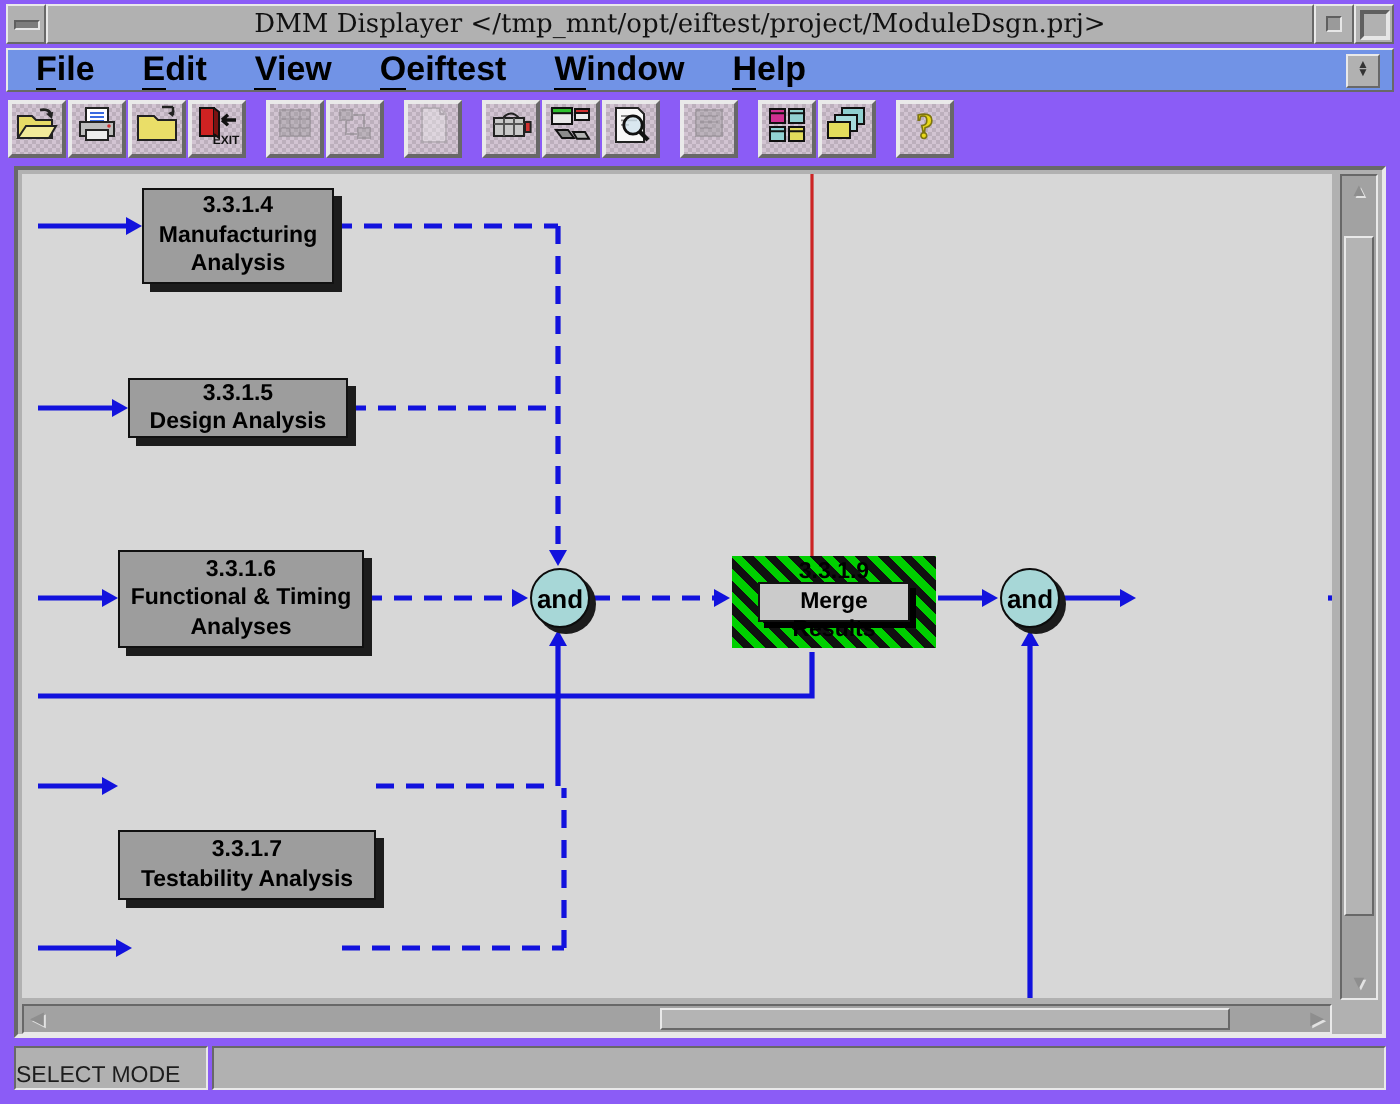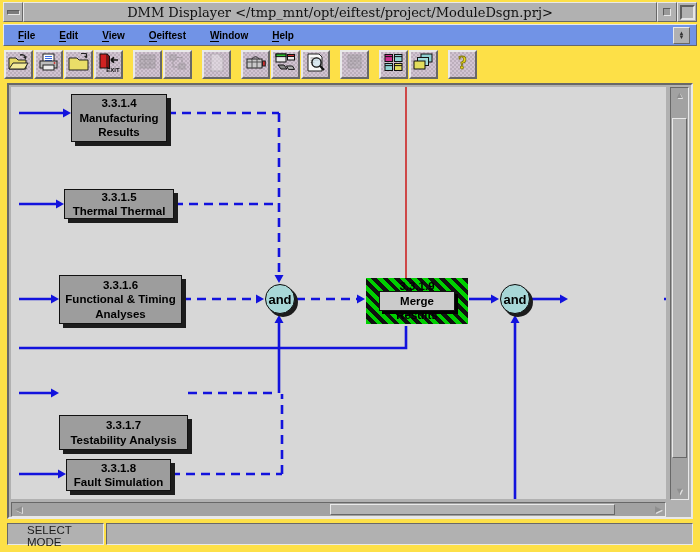--- a/index.html
+++ b/index.html
@@ -1,17 +1,17 @@
 <!DOCTYPE html>
 <html><head>
 <meta charset="utf-8">
 <style>
   html,body{margin:0;padding:0;background:#888;}
   .window{
-    position:relative;width:700px;height:552px;background:#fde047;
+    position:relative;width:700px;height:552px;background:#8b5cf6;
     font-family:"Liberation Sans",sans-serif;overflow:hidden;
     outline:1px solid #4e4e4e;
     text-decoration:underline;
   }
   .raised{border:2px solid;border-color:#e9e9e9 #686868 #686868 #e9e9e9;}
   .raised1{border:1px solid;border-color:#e9e9e9 #686868 #686868 #e9e9e9;}
   .sunken{border:2px solid;border-color:#686868 #e9e9e9 #e9e9e9 #686868;}
   .sunken1{border:1px solid;border-color:#686868 #e9e9e9 #e9e9e9 #686868;}
 
   
@@ -22,21 +22,21 @@
   .wm-sq-small{width:6px;height:6px;background:#9a9a9a;border:1px solid;border-color:#5f5f5f #e6e6e6 #e6e6e6 #5f5f5f;}
   .wm-sq-big{width:11px;height:11px;background:#b1b1b1;border:2px solid;border-color:#5f5f5f #e6e6e6 #e6e6e6 #5f5f5f;}
   .title-area{flex:1;background:#b1b1b1;box-sizing:border-box;
     display:flex;align-items:center;justify-content:center;overflow:hidden;}
   .title-text{font-family:"DejaVu Serif","Liberation Serif",serif;font-size:13px;color:#111;
     white-space:nowrap;}
 
   
   .menubar{position:absolute;left:3px;top:24px;right:3px;height:22px;
     display:flex;align-items:center;padding-left:6px;box-sizing:border-box;}
-  .menu-item{font-weight:bold;font-size:10px;color:#000;padding:2px 8px;margin-right:8px;cursor:default;}
+  .menu-item{font-weight:bold;font-size:17px;color:#000;padding:2px 8px;margin-right:8px;cursor:default;}
   .menu-item .mn{border-bottom:1.5px solid #000;}
   .menu-spin{margin-left:auto;margin-right:6px;width:15px;height:15px;background:#b1b1b1;
     display:flex;flex-direction:column;align-items:center;justify-content:center;line-height:4px;
     font-size:6px;color:#333;}
 
   
   .toolbar{position:absolute;left:3px;top:47px;right:3px;height:35px;display:flex;align-items:center;padding-left:1px;}
   .tb-btn{width:29px;height:29px;box-sizing:border-box;margin-right:1px;flex:none;
     background:repeating-conic-gradient(#d2c4d2 0% 25%, #bcafbc 0% 50%) 0 0/4px 4px;
     display:flex;align-items:center;justify-content:center;cursor:pointer;}
@@ -61,21 +61,21 @@
     font-weight:bold;font-size:13px;color:#000;cursor:pointer;}
 
   
   .vscroll{position:absolute;left:661px;top:2px;width:19px;height:413px;background:#a2a2a2;box-sizing:border-box;}
   .hscroll{position:absolute;left:2px;top:417px;width:655px;height:15px;background:#a2a2a2;box-sizing:border-box;}
   .sb-arrow{position:absolute;font-size:9px;color:#8e8e8e;text-shadow:1px 1px 0 #e2e2e2;line-height:9px;cursor:pointer;}
   .sb-thumb{position:absolute;background:#b4b4b4;box-sizing:border-box;cursor:pointer;}
 
   
   .status-panel{position:absolute;box-sizing:border-box;background:#b1b1b1;
-    display:flex;align-items:flex-start;padding-left:19px;font-size:11.5px;color:#1d1d1d;}
+    display:flex;align-items:flex-end;padding-left:0;font-size:11.5px;color:#1d1d1d;}
 </style>
 </head>
 <body>
 
 <div class="window">
 
   <div class="titlebar">
     <div class="wm-btn raised1">
       <div class="wm-dash"></div>
     </div>
@@ -248,30 +248,28 @@
           <polygon points="488,212 480,207.5 480,216.5" fill="#1212dd"></polygon>
           <polyline points="520,212 550,212" fill="none" stroke="#1212dd" stroke-width="2.6"></polyline>
           <polygon points="557,212 549,207.5 549,216.5" fill="#1212dd"></polygon>
           <polyline points="504,412 504,235" fill="none" stroke="#1212dd" stroke-width="2.6"></polyline>
           <polygon points="504,228 499.5,236 508.5,236" fill="#1212dd"></polygon>
           <polyline points="653,212 659,212" fill="none" stroke="#1212dd" stroke-width="2.6"></polyline>
           <polyline points="395,0 395,191" fill="none" stroke="#cc2424" stroke-width="1.6"></polyline>
         </svg>
     <div class="node" style="left: 60px; top: 7px; width: 96px; height: 48px;">3.3.1.4
 Manufacturing
-Results</div>
+Analysis</div>
         <div class="node" style="left: 53px; top: 102px; width: 110px; height: 30px;">3.3.1.5
-Thermal Thermal</div>
+Design Analysis</div>
         <div class="node" style="left: 48px; top: 188px; width: 123px; height: 49px;">3.3.1.6
 Functional &amp; Timing
 Analyses</div>
         <div class="node" style="left: 48px; top: 292px; width: 129px; height: 35px; margin-top: 36px;">3.3.1.7
 Testability Analysis</div>
-        <div class="node" style="left: 55px; top: 372px; width: 105px; height: 32px;">3.3.1.8
-Fault Simulation</div>
         <div class="sel-wrap" style="left: 355px; top: 191px; width: 102px; height: 46px;">
           <div class="node">3.3.1.9
 Merge Results</div>
         </div>
         <div class="gate" style="left: 254px; top: 197px; width: 30px; height: 30px; background: rgb(167, 215, 215);">and</div>
         <div class="gate" style="left: 489px; top: 197px; width: 30px; height: 30px; background: rgb(167, 215, 215);">and</div>
       </div>
 
     <div class="vscroll sunken1">
       <div class="sb-arrow" style="left:4px;top:3px;">▲</div>

